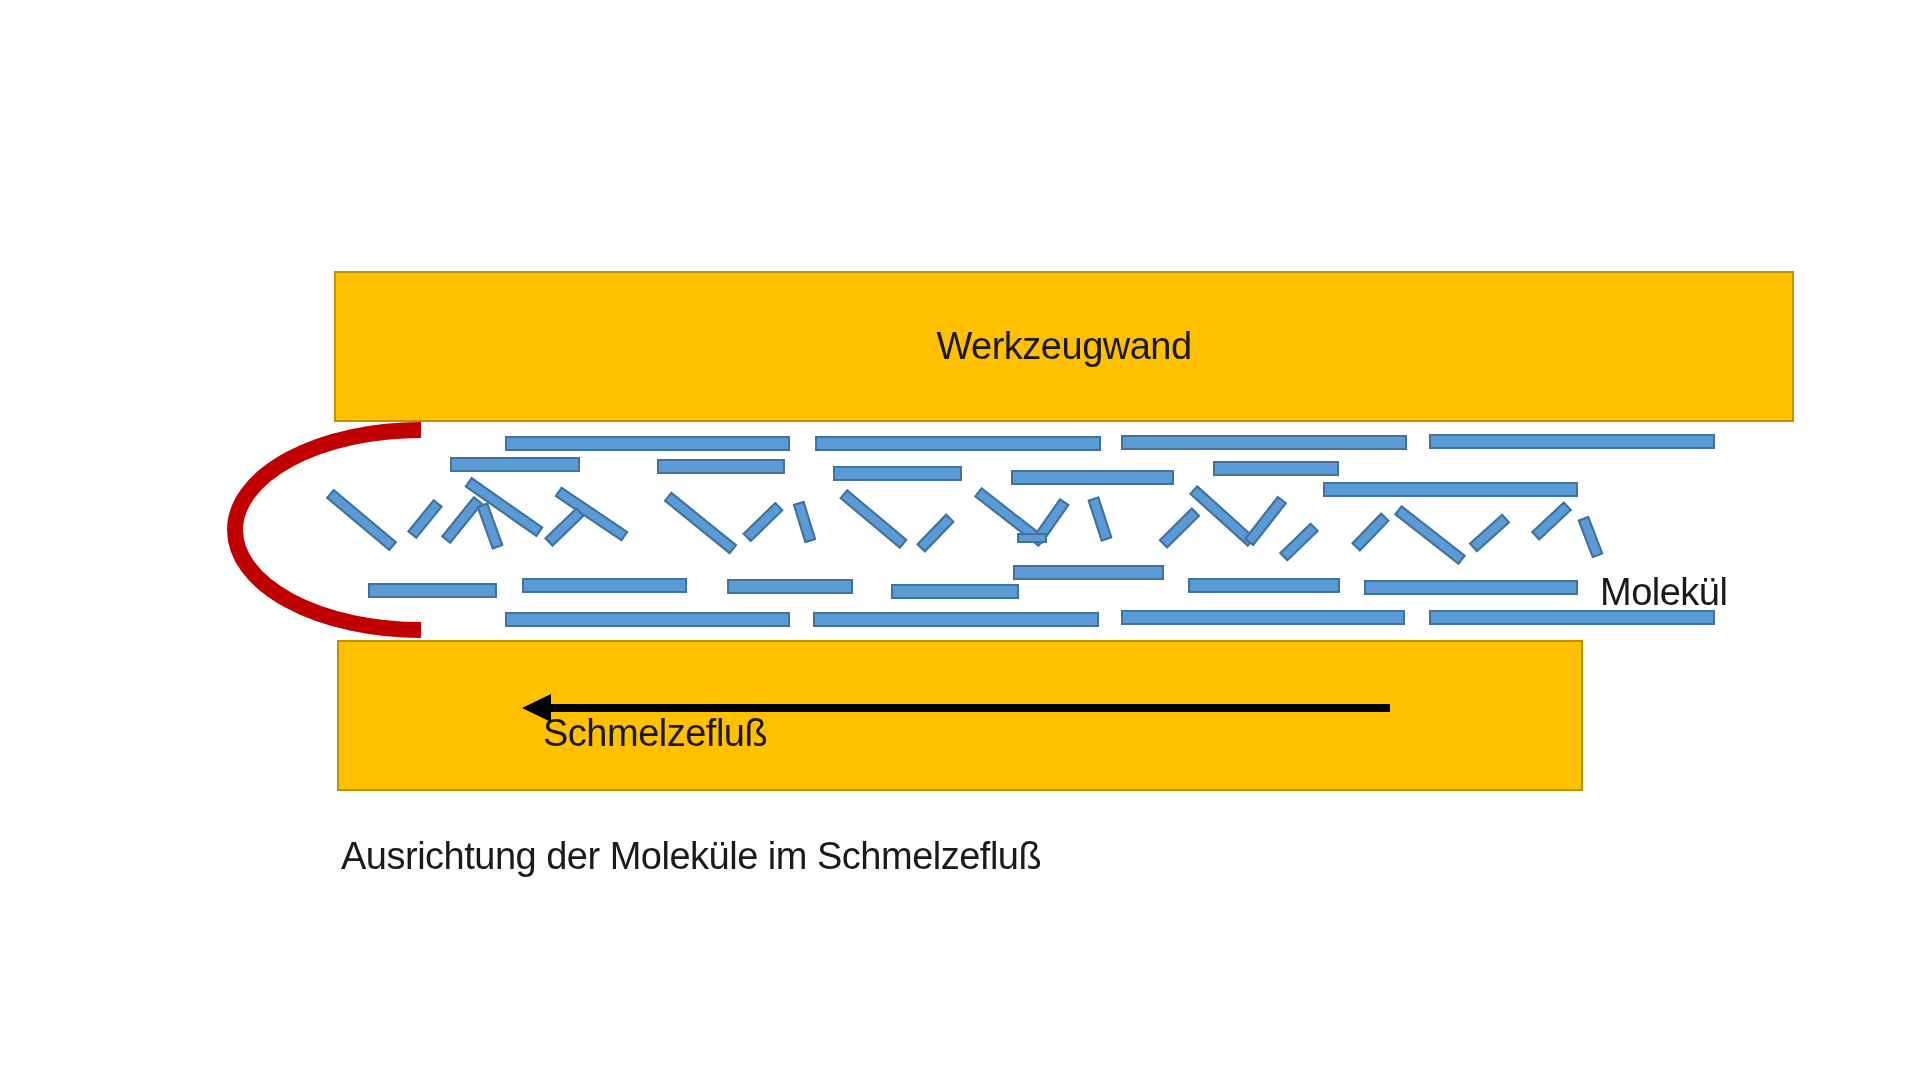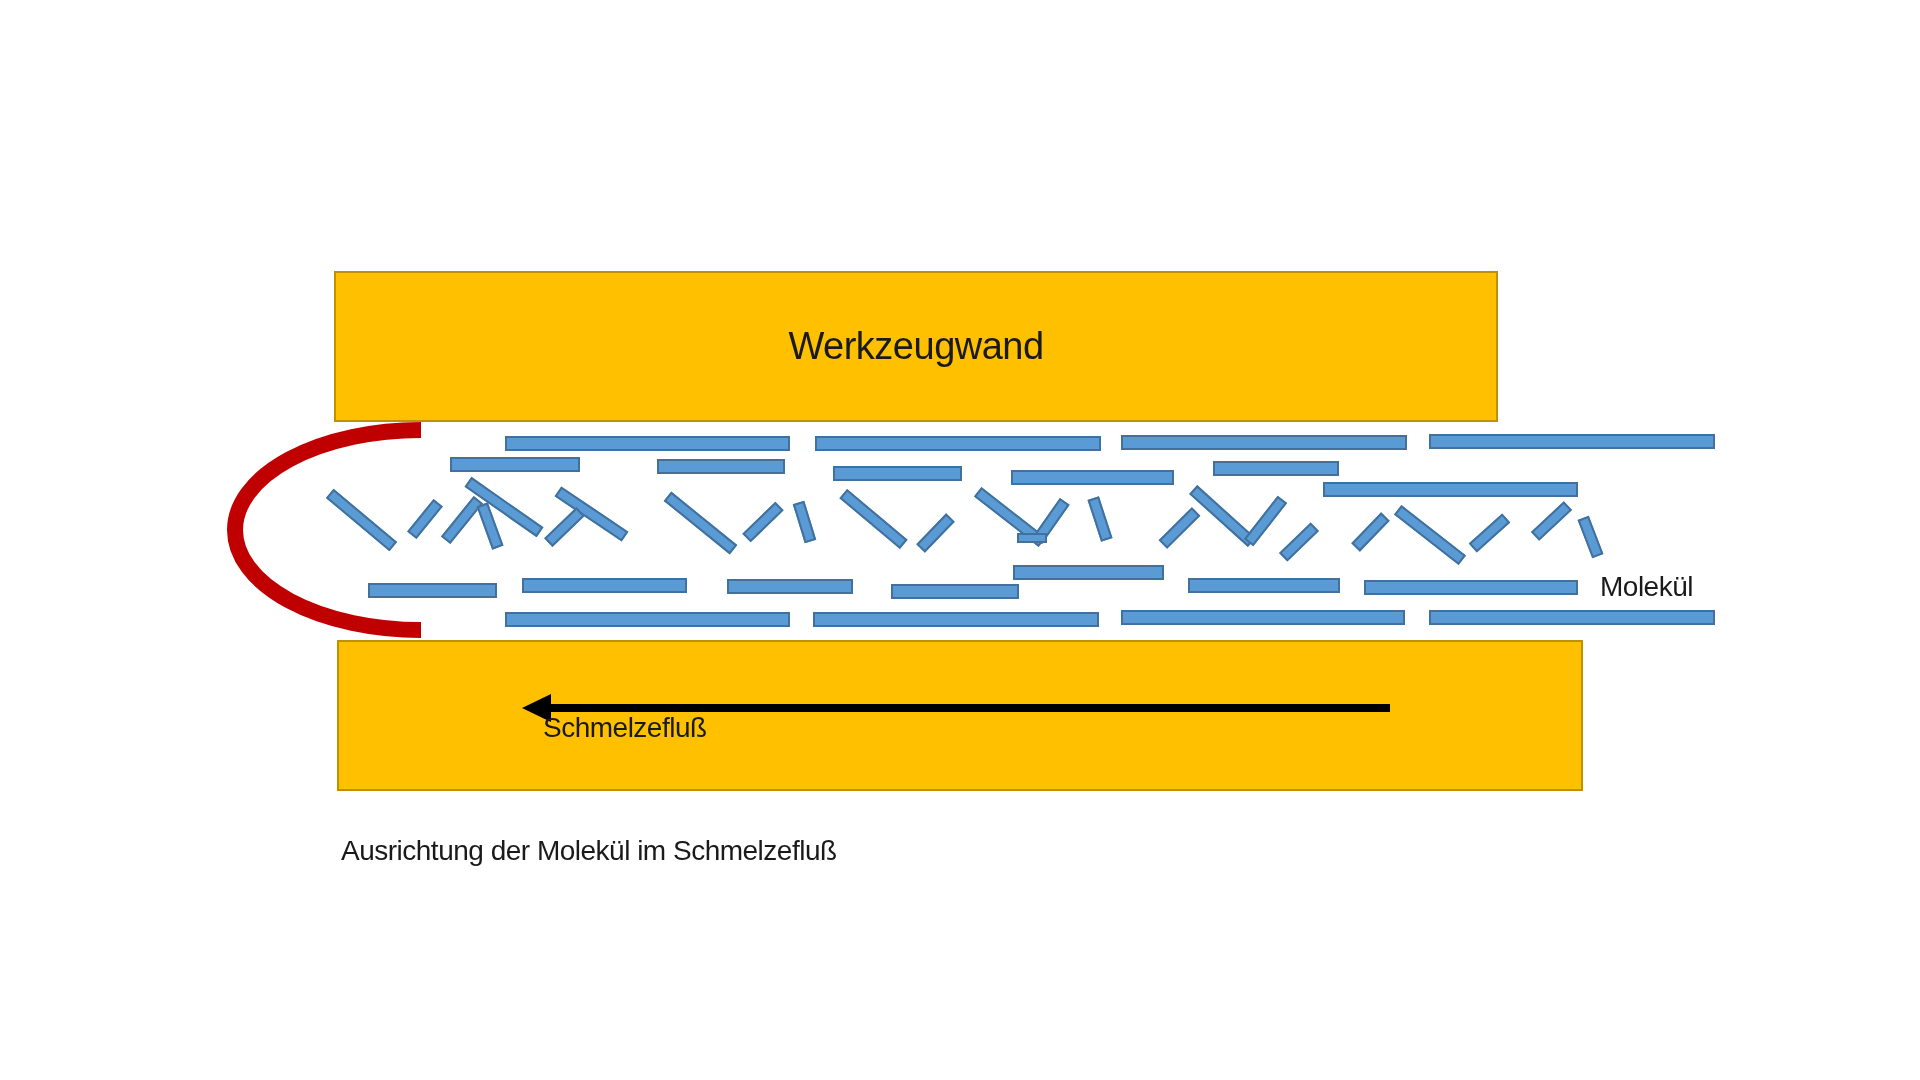--- a/index.html
+++ b/index.html
@@ -13,34 +13,34 @@
   }
   *{margin:0;padding:0;box-sizing:border-box;}
   html,body{width:1920px;height:1080px;background:#ffffff;overflow:hidden;}
   body{position:relative;font-family:"Liberation Sans",sans-serif;color:var(--text);}
   .wall{
     position:absolute;
     background:var(--wall-fill);
     border:2px solid var(--wall-border);
     display:flex;align-items:center;justify-content:center;
   }
-  #top-wall{left:334px;top:271px;width:1164px;height:151px;}
+  #top-wall{left:334px;top:271px;width:1460px;height:151px;}
   #bottom-wall{left:337px;top:640px;width:1246px;height:151px;}
   .wall-label{
     font-size:38px;letter-spacing:-0.5px;color:var(--text);
   }
   #overlay-svg{position:absolute;left:0;top:0;width:1920px;height:1080px;}
   #molecules-layer{position:absolute;left:0;top:0;width:1920px;height:1080px;}
   .molecule{
     position:absolute;
     background:var(--mol-fill);
     border:2px solid var(--mol-border);
   }
   .floating-label{
-    position:absolute;font-size:28px;letter-spacing:-0.5px;color:var(--text);white-space:nowrap;
+    position:absolute;font-size:38px;letter-spacing:-0.5px;color:var(--text);white-space:nowrap;
   }
   #flow-label{left:543px;top:712px;}
   #molecule-label{left:1600px;top:571px;}
   #caption{left:341px;top:835px;}
 </style>
 </head>
 <body>
 
 <div class="wall" id="top-wall">
   <span class="wall-label">Werkzeugwand</span>
@@ -99,13 +99,13 @@
     <div class="molecule" style="width: 152px; height: 15px; left: 1188px; top: 577.5px; transform: rotate(0deg);"></div>
     <div class="molecule" style="width: 214px; height: 15px; left: 1364px; top: 579.5px; transform: rotate(0deg);"></div>
     <div class="molecule" style="width: 285px; height: 15px; left: 504.5px; top: 611.5px; transform: rotate(0deg);"></div>
     <div class="molecule" style="width: 286px; height: 15px; left: 813px; top: 611.5px; transform: rotate(0deg);"></div>
     <div class="molecule" style="width: 284px; height: 15px; left: 1121px; top: 609.5px; transform: rotate(0deg);"></div>
     <div class="molecule" style="width: 286px; height: 15px; left: 1429px; top: 609.5px; transform: rotate(0deg);"></div>
   </div>
 
 <div class="floating-label" id="flow-label">Schmelzefluß</div>
 <div class="floating-label" id="molecule-label">Molekül</div>
-<div class="floating-label" id="caption">Ausrichtung der Molekül im Schmelzefluß</div>
+<div class="floating-label" id="caption">Ausrichtung der Moleküle im Schmelzefluß</div>
 
 </body></html>

